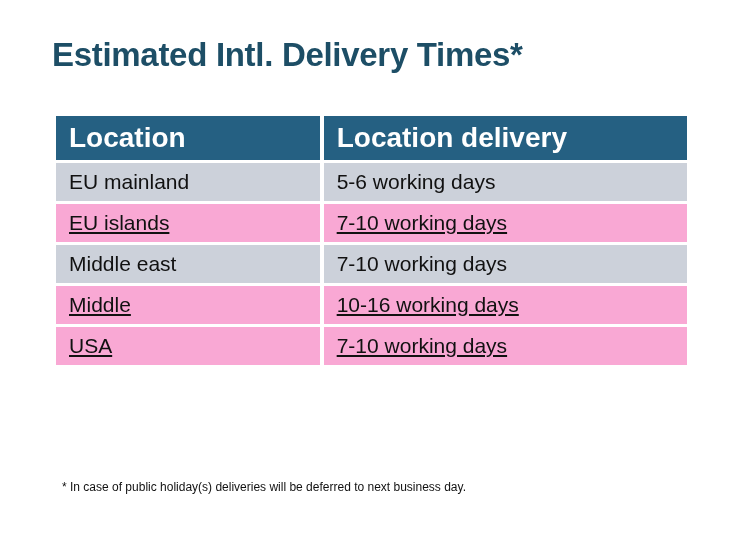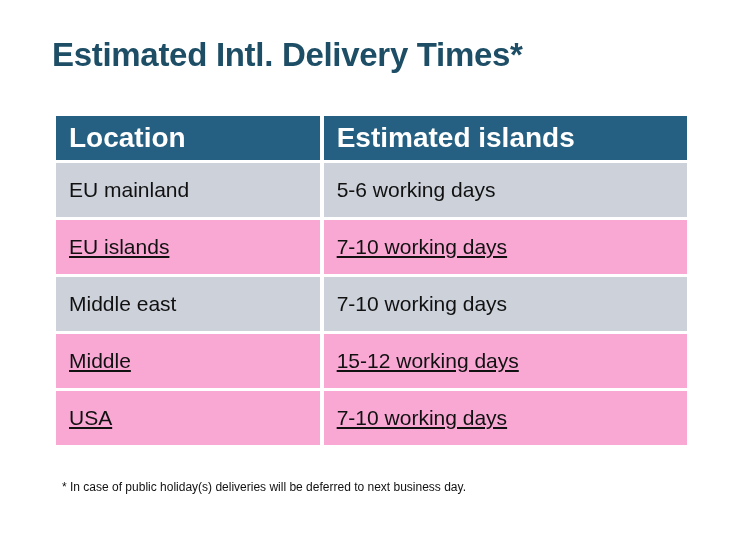--- a/index.html
+++ b/index.html
@@ -38,21 +38,21 @@
     top: 113px;
     width: 639px;
     border-collapse: separate;
     border-spacing: 4px 3px;
     table-layout: fixed;
   }
 
   .delivery-table th,
   .delivery-table td {
     padding: 0 0 0 13px;
-    height: 54px;
+    height: 38px;
     vertical-align: middle;
     text-align: left;
     font-size: 21px;
     font-weight: normal;
     color: #111111;
     white-space: nowrap;
     overflow: hidden;
   }
 
   .col-location { width: 262px; }
@@ -92,39 +92,39 @@
   <div class="page-title">Estimated Intl. Delivery Times*</div>
 
   <table class="delivery-table">
     <colgroup>
       <col class="col-location">
       <col class="col-delivery">
     </colgroup>
     <thead>
       <tr>
         <th>Location</th>
-        <th>Estimated islands</th>
+        <th>Location delivery</th>
       </tr>
     </thead>
     <tbody>
       <tr class="row-dark">
         <td>EU mainland</td>
         <td>5-6 working days</td>
       </tr>
       <tr class="row-light">
         <td>EU islands</td>
         <td>7-10 working days</td>
       </tr>
       <tr class="row-dark">
         <td>Middle east</td>
         <td>7-10 working days</td>
       </tr>
       <tr class="row-light">
         <td>Middle</td>
-        <td>15-12 working days</td>
+        <td>10-16 working days</td>
       </tr>
       <tr class="row-light">
         <td>USA</td>
         <td>7-10 working days</td>
       </tr>
     </tbody>
   </table>
 
   <div class="footnote">* In case of public holiday(s) deliveries will be deferred to next business day.</div>
 

